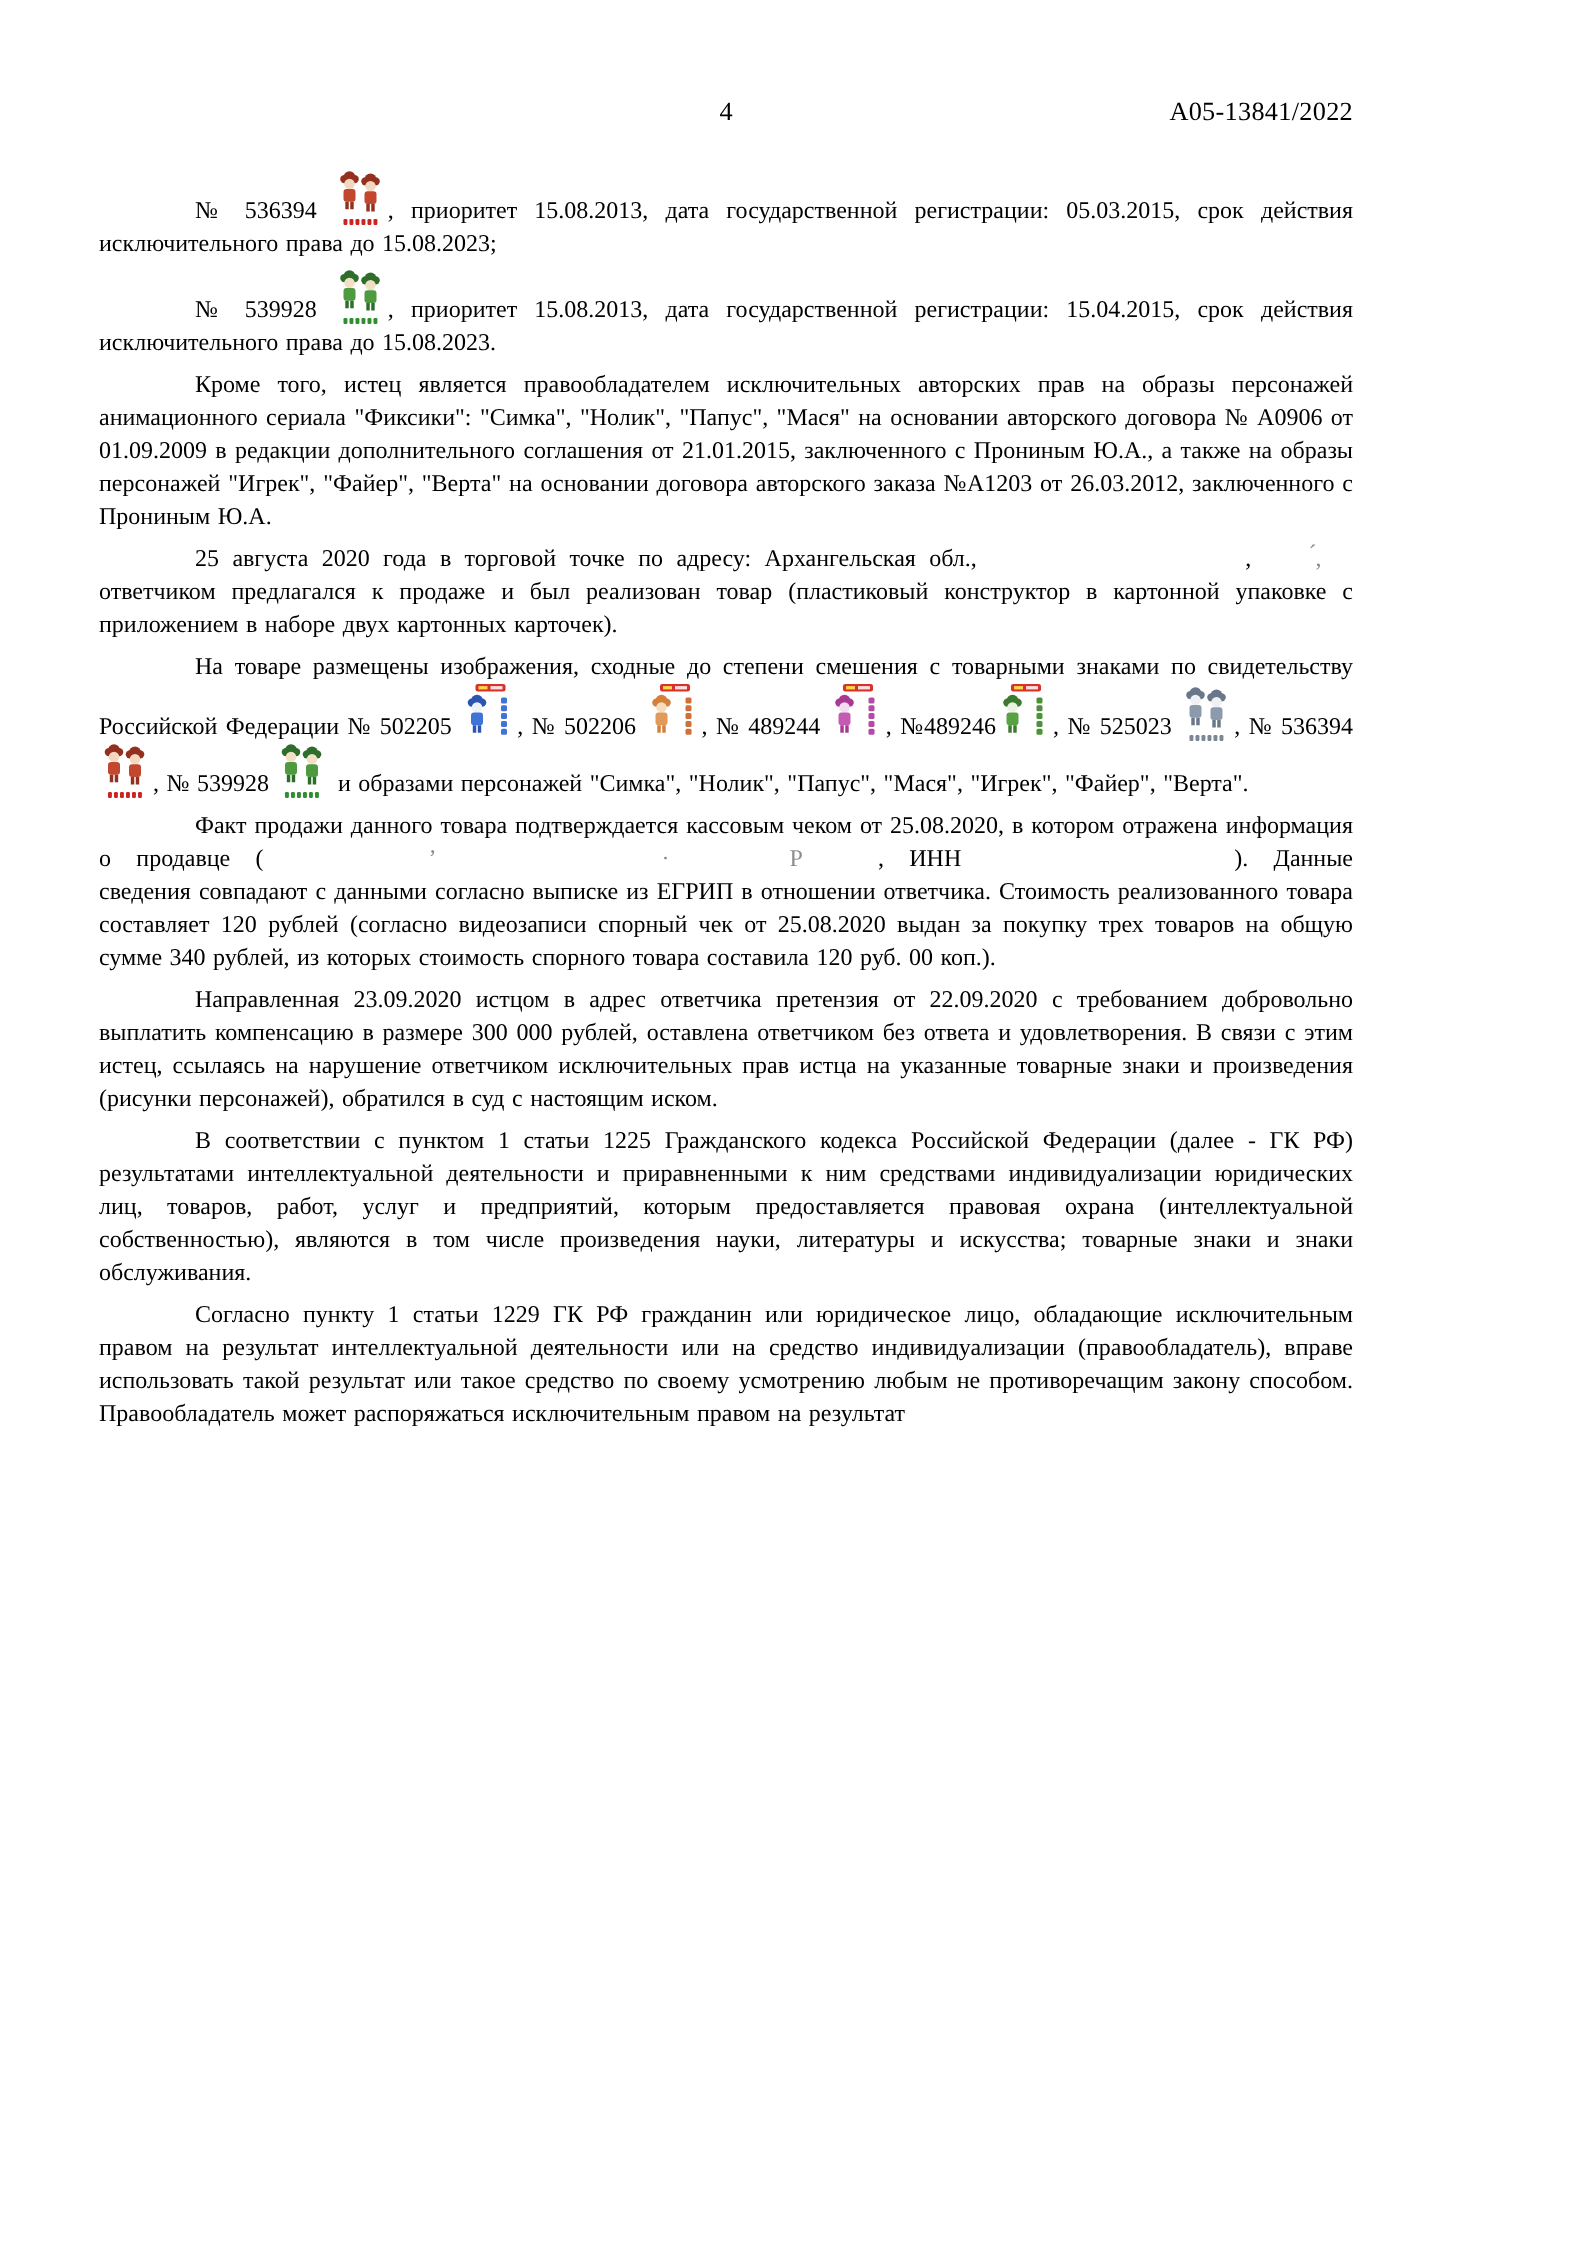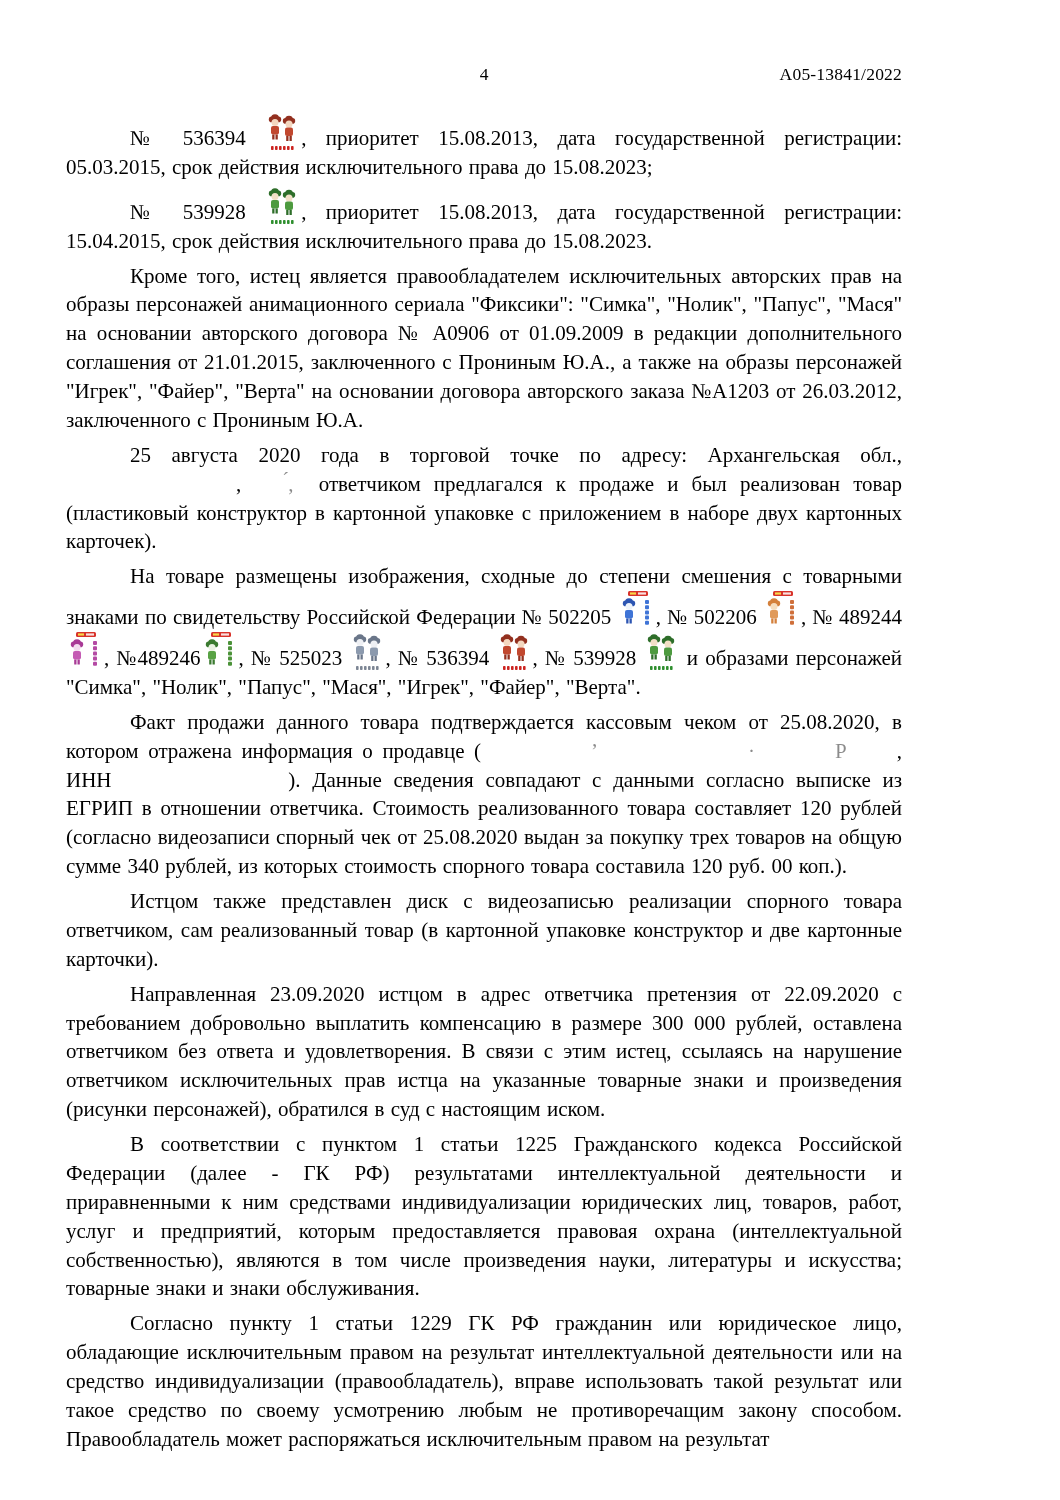--- a/index.html
+++ b/index.html
@@ -25,21 +25,21 @@
     position:absolute;left:0;right:0;
     text-align:center;
   }
   .case-number{
     position:absolute;right:0;top:0;
     text-align:right;
     letter-spacing:.2px;
   }
   .doc-body{}
   .para{
-    font-size:21px;
+    font-size:16px;
     line-height:1.375;
     text-align:justify;
     text-indent:64px;
     margin:0 0 6px 0;
     word-spacing:1px;
   }
   .gap{display:inline-block;height:2px;}
   .faint{opacity:.45;}
   svg.tm{vertical-align:-7px;margin:0 3px;}
 </style>
@@ -220,18 +220,17 @@
           <rect x="18.2" y="22" width="2.3" height="5" fill="#2e6e2a"></rect>
           <rect x="21.5" y="22" width="2.3" height="5" fill="#2e6e2a"></rect>
           <rect x="3" y="32" width="2.6" height="4" rx="0.8" fill="#2f8f2f"></rect>
           <rect x="7" y="32" width="2.6" height="4" rx="0.8" fill="#2f8f2f"></rect>
           <rect x="11" y="32" width="2.6" height="4" rx="0.8" fill="#2f8f2f"></rect>
           <rect x="15" y="32" width="2.6" height="4" rx="0.8" fill="#2f8f2f"></rect>
           <rect x="19" y="32" width="2.6" height="4" rx="0.8" fill="#2f8f2f"></rect>
           <rect x="23" y="32" width="2.6" height="4" rx="0.8" fill="#2f8f2f"></rect>
         </svg> и образами персонажей "Симка", "Нолик", "Папус", "Мася", "Игрек", "Файер", "Верта".</p>
       <p class="para">Факт продажи данного товара подтверждается кассовым чеком от 25.08.2020, в котором отражена информация о продавце (<span class="gap" style="width: 110px;"></span><span class="faint">ʼ</span><span class="gap" style="width: 150px;"></span><span class="faint">·</span><span class="gap" style="width: 80px;"></span><span class="faint">Р</span><span class="gap" style="width: 50px;"></span>, ИНН <span class="gap" style="width: 165px;"></span>). Данные сведения совпадают с данными согласно выписке из ЕГРИП в отношении ответчика. Стоимость реализованного товара составляет 120 рублей (согласно видеозаписи спорный чек от 25.08.2020 выдан за покупку трех товаров на общую сумме 340 рублей, из которых стоимость спорного товара составила 120 руб. 00 коп.).</p>
-      <p class="para">Истцом также представлен диск с видеозаписью реализации спорного товара ответчиком, сам реализованный товар (в картонной упаковке конструктор и две картонные карточки).</p>
       <p class="para">Направленная 23.09.2020 истцом в адрес ответчика претензия от 22.09.2020 с требованием добровольно выплатить компенсацию в размере 300 000 рублей, оставлена ответчиком без ответа и удовлетворения. В связи с этим истец, ссылаясь на нарушение ответчиком исключительных прав истца на указанные товарные знаки и произведения (рисунки персонажей), обратился в суд с настоящим иском.</p>
       <p class="para">В соответствии с пунктом 1 статьи 1225 Гражданского кодекса Российской Федерации (далее - ГК РФ) результатами интеллектуальной деятельности и приравненными к ним средствами индивидуализации юридических лиц, товаров, работ, услуг и предприятий, которым предоставляется правовая охрана (интеллектуальной собственностью), являются в том числе произведения науки, литературы и искусства; товарные знаки и знаки обслуживания.</p>
       <p class="para">Согласно пункту 1 статьи 1229 ГК РФ гражданин или юридическое лицо, обладающие исключительным правом на результат интеллектуальной деятельности или на средство индивидуализации (правообладатель), вправе использовать такой результат или такое средство по своему усмотрению любым не противоречащим закону способом. Правообладатель может распоряжаться исключительным правом на результат</p>
     </div>
 </div>
 
 </body></html>

